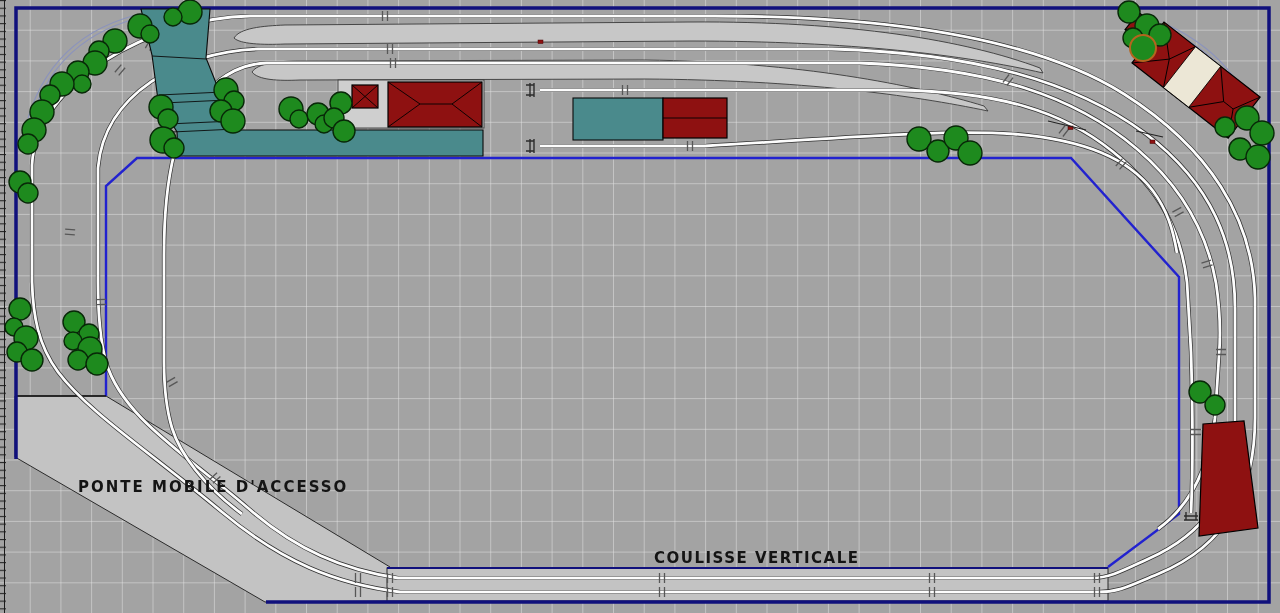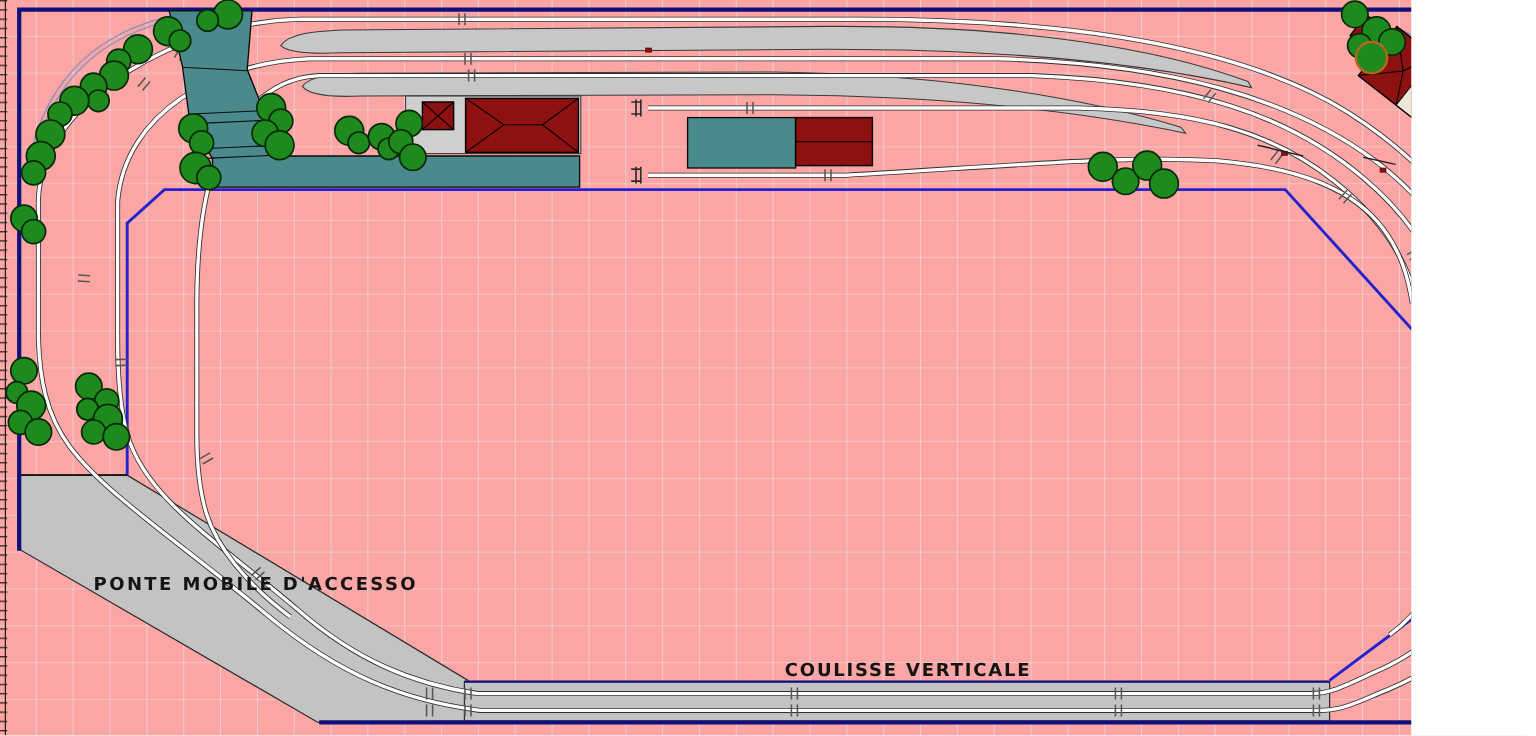--- a/index.html
+++ b/index.html
@@ -1,18 +1,18 @@
 <!DOCTYPE html>
 <html style="--navy: #10107c; --innerblue: #2222cf; --track: #2f2f2f; --platform: #c7c7c7; --ramp: #c3c3c3; --teal: #4a8a8c; --brick: #8e1111; --cream: #ece7d6; --tree: #1e8a1e; --autumn: #b4651e; --grid: #e4e4e4;"><head>
 <meta charset="utf-8">
 <style>
   html,body{margin:0;padding:0;background:#ffffff;}
   .stage{
-    position:relative;width:1176px;height:613px;overflow:hidden;
-    font-family:"DejaVu Sans", sans-serif;background:#fca5a5;
+    position:relative;width:1280px;height:613px;overflow:hidden;
+    font-family:"DejaVu Sans", sans-serif;background:#a3a3a3;
   }
   svg{display:block;}
   .gridline{stroke:var(--grid,#e4e4e4);stroke-width:1;}
   .ruler-tick{stroke:#1a1a1a;stroke-width:1;}
   .benchcurve{stroke:#8b93bd;stroke-width:1.2;fill:none;}
   .band{fill:var(--ramp,#c3c3c3);stroke:#2b2b2b;stroke-width:1;}
   .plat{fill:var(--platform,#c7c7c7);stroke:#3a3a3a;stroke-width:0.9;}
   .apron{fill:#cfcfcf;stroke:#3a3a3a;stroke-width:0.9;}
   .navy{stroke:var(--navy,#10107c);fill:none;}
   .iwell{stroke:var(--innerblue,#2222cf);stroke-width:2.4;fill:none;}

